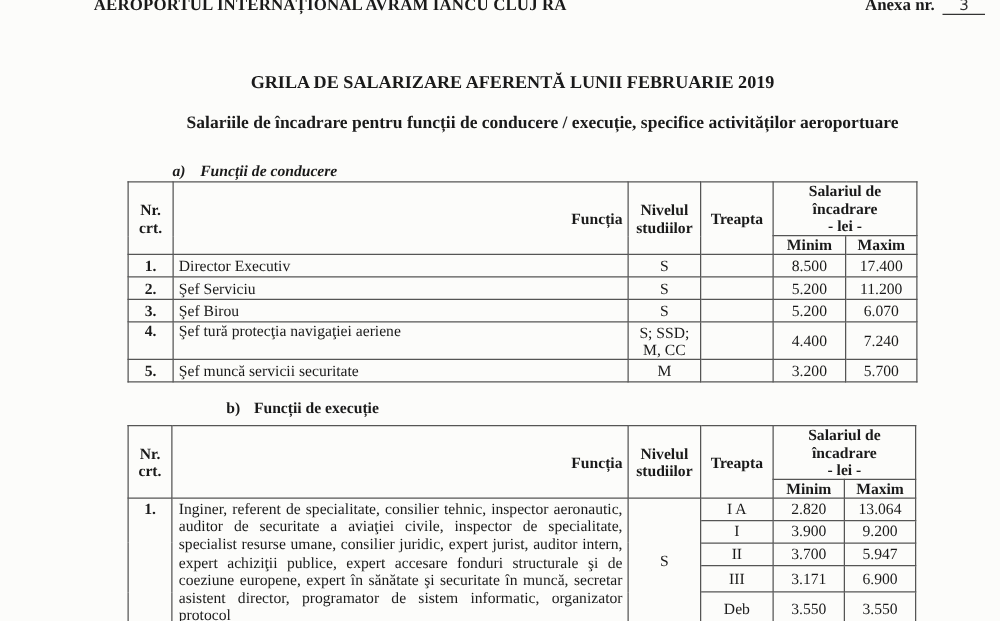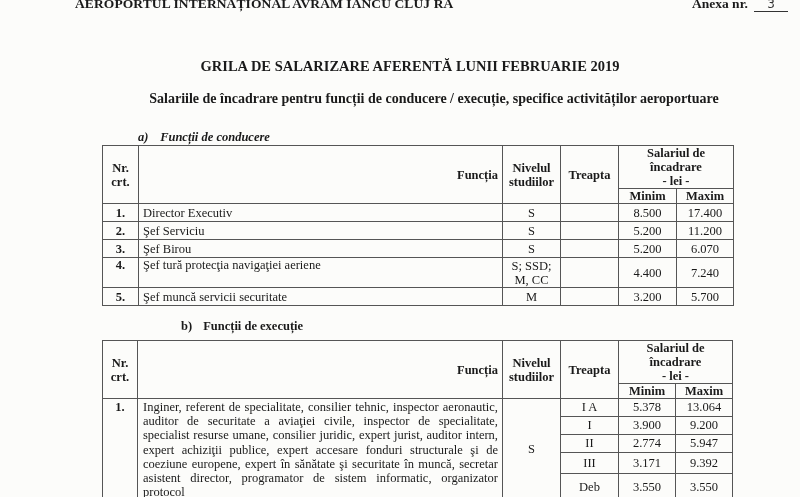--- a/index.html
+++ b/index.html
@@ -179,37 +179,37 @@
     </tr>
     <tr style="height:14px;">
       <th>Minim</th>
       <th>Maxim</th>
     </tr>
     <tr style="height:15px;">
       <td class="nr" rowspan="5" style="vertical-align:top; padding-top:1px;">1.</td>
       <td class="desc" rowspan="5">Inginer, referent de specialitate, consilier tehnic, inspector aeronautic, auditor de securitate a aviaţiei civile, inspector de specialitate, specialist resurse umane, consilier juridic, expert jurist, auditor intern, expert achiziţii publice, expert accesare fonduri structurale şi de coeziune europene, expert în sănătate şi securitate în muncă, secretar asistent director, programator de sistem informatic, organizator protocol</td>
       <td class="c" rowspan="5">S</td>
       <td class="c">I A</td>
-      <td class="c">5.378</td>
+      <td class="c">2.820</td>
       <td class="c">13.064</td>
     </tr>
     <tr style="height:15px;">
       <td class="c">I</td>
       <td class="c">3.900</td>
       <td class="c">9.200</td>
     </tr>
     <tr style="height:15px;">
       <td class="c">II</td>
-      <td class="c">2.774</td>
+      <td class="c">3.700</td>
       <td class="c">5.947</td>
     </tr>
     <tr style="height:18px;">
       <td class="c">III</td>
       <td class="c">3.171</td>
-      <td class="c">9.392</td>
+      <td class="c">6.900</td>
     </tr>
     <tr style="height:22px;">
       <td class="c">Deb</td>
       <td class="c">3.550</td>
       <td class="c">3.550</td>
     </tr>
   </tbody>
     </table>
 
 </div>

